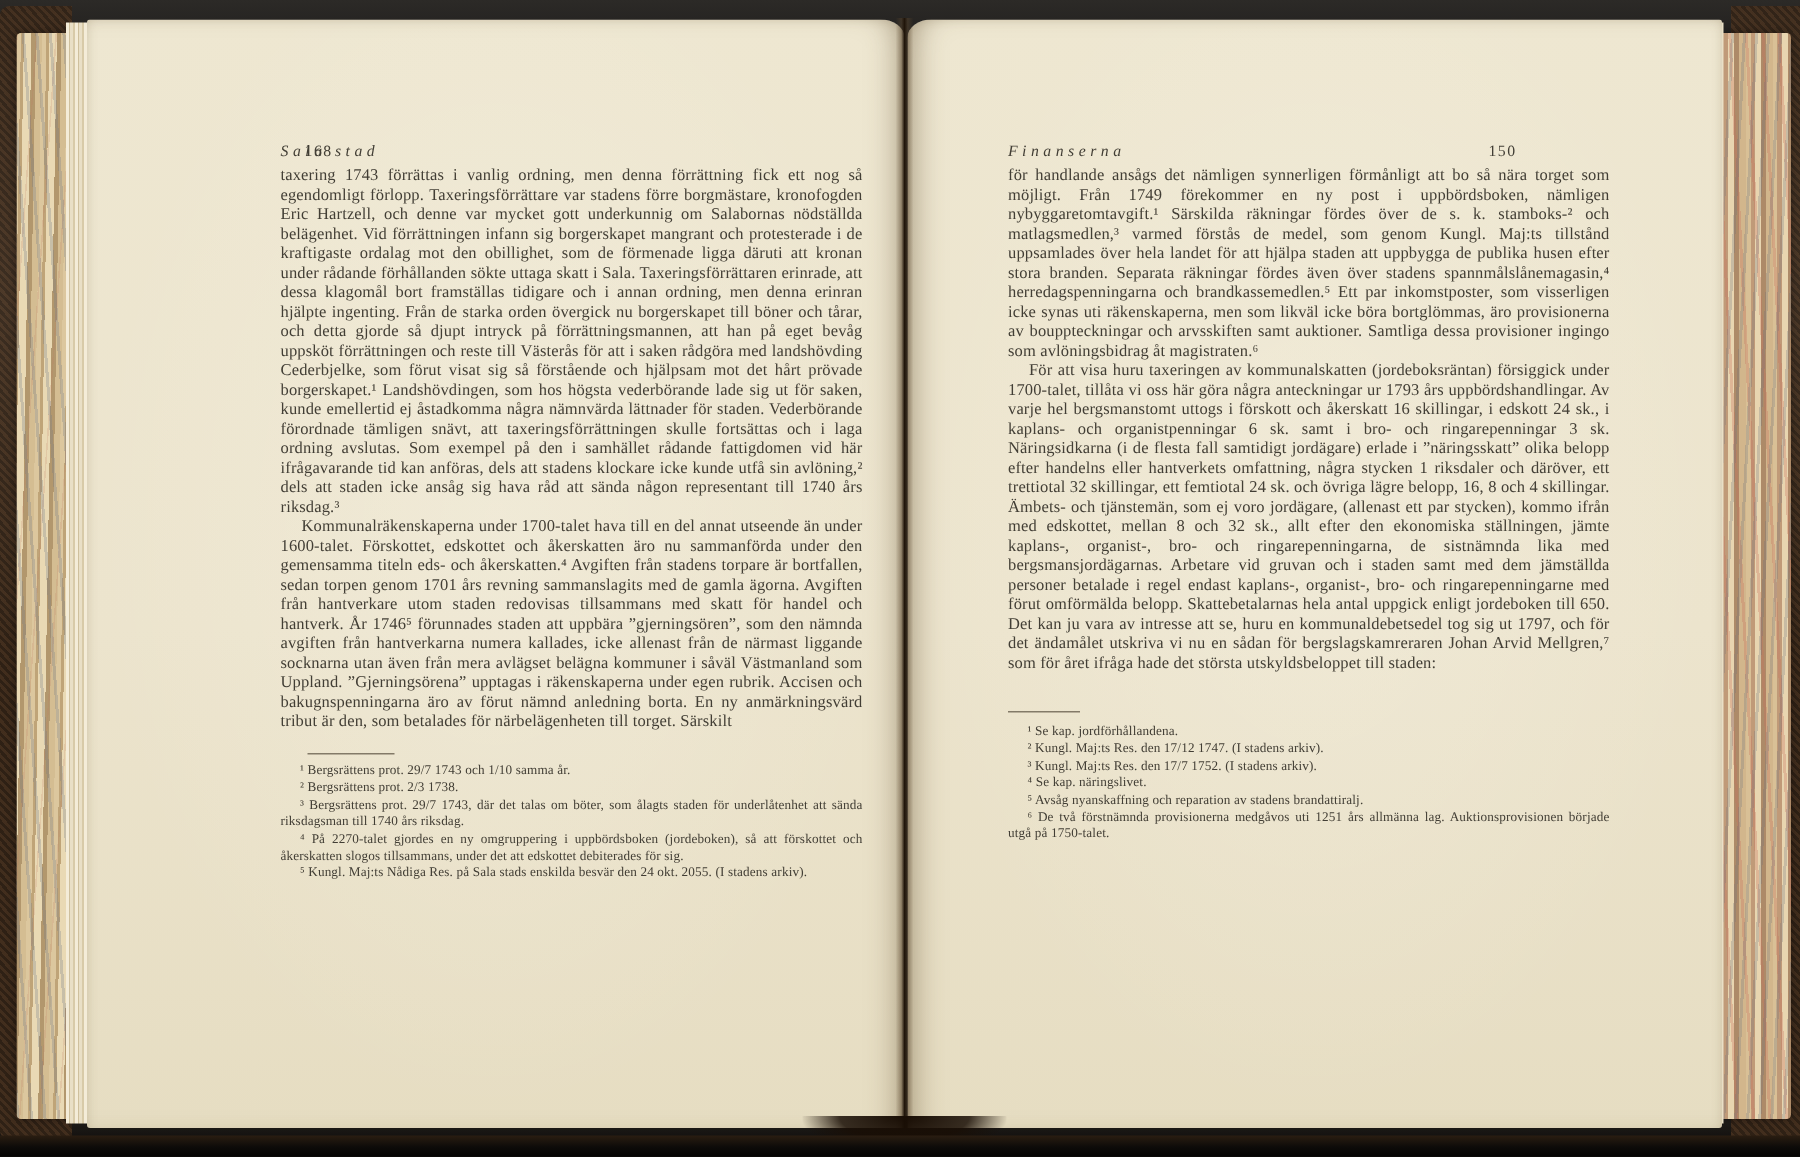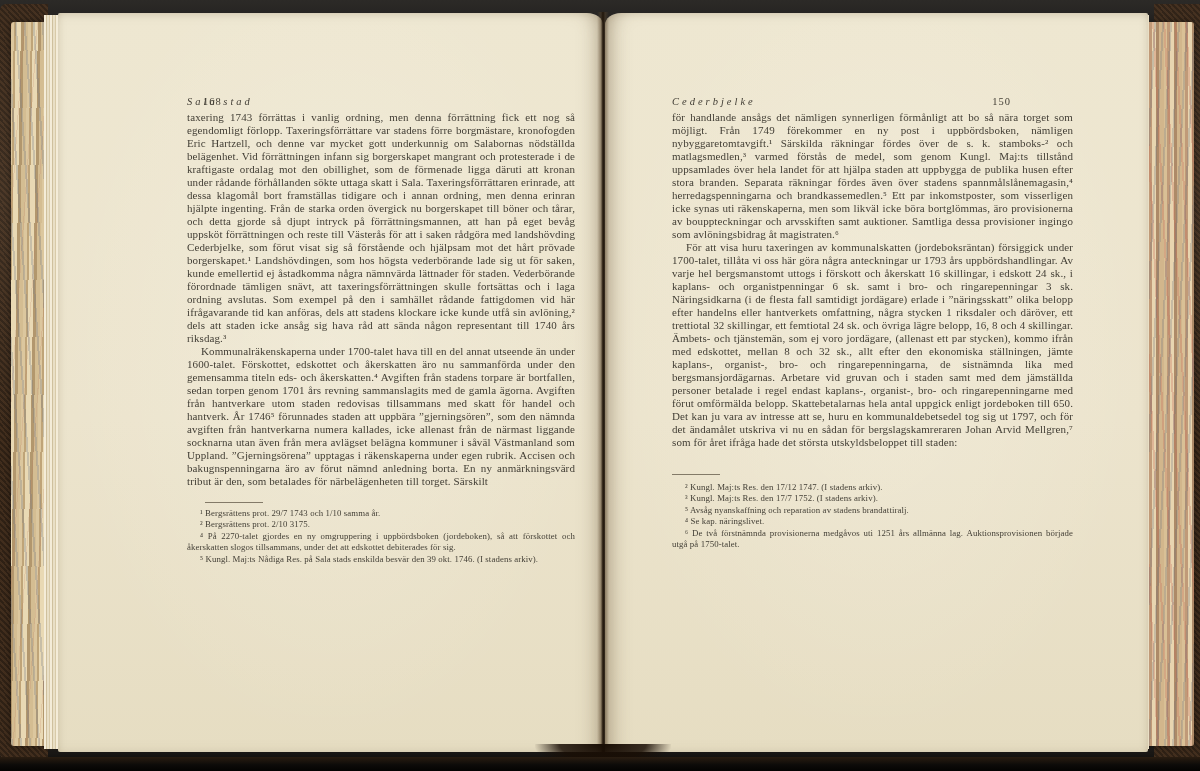--- a/index.html
+++ b/index.html
@@ -88,41 +88,43 @@
       <span class="folio folio-left">168</span>
       <span class="running-head">Sala stad</span>
     </div>
     <div class="body-text">
       <p class="cont">taxering 1743 förrättas i vanlig ordning, men denna förrättning fick ett nog så egendomligt förlopp.  Taxeringsförrättare var stadens förre borgmästare, kronofogden Eric Hartzell, och denne var mycket gott underkunnig om Salabornas nödställda belägenhet.  Vid förrättningen infann sig borgerskapet mangrant och protesterade i de kraftigaste ordalag mot den obillighet, som de förmenade ligga däruti att kronan under rådande förhållanden sökte uttaga skatt i Sala.  Taxeringsförrättaren erinrade, att dessa klagomål bort framställas tidigare och i annan ordning, men denna erinran hjälpte ingenting. Från de starka orden övergick nu borgerskapet till böner och tårar, och detta gjorde så djupt intryck på förrättningsmannen, att han på eget bevåg uppsköt förrättningen och reste till Västerås för att i saken rådgöra med landshövding Cederbjelke, som förut visat sig så förstående och hjälpsam mot det hårt prövade borgerskapet.¹  Landshövdingen, som hos högsta vederbörande lade sig ut för saken, kunde emellertid ej åstadkomma några nämnvärda lättnader för staden.  Vederbörande förordnade tämligen snävt, att taxeringsförrättningen skulle fortsättas och i laga ordning avslutas.  Som exempel på den i samhället rådande fattigdomen vid här ifrågavarande tid kan anföras, dels att stadens klockare icke kunde utfå sin avlöning,² dels att staden icke ansåg sig hava råd att sända någon representant till 1740 års riksdag.³</p>
       <p>Kommunalräkenskaperna under 1700-talet hava till en del annat utseende än under 1600-talet.  Förskottet, edskottet och åkerskatten äro nu sammanförda under den gemensamma titeln eds- och åkerskatten.⁴  Avgiften från stadens torpare är bortfallen, sedan torpen genom 1701 års revning sammanslagits med de gamla ägorna.  Avgiften från hantverkare utom staden redovisas tillsammans med skatt för handel och hantverk.  År 1746⁵ förunnades staden att uppbära ”gjerningsören”, som den nämnda avgiften från hantverkarna numera kallades, icke allenast från de närmast liggande socknarna utan även från mera avlägset belägna kommuner i såväl Västmanland som Uppland. ”Gjerningsörena” upptagas i räkenskaperna under egen rubrik.  Accisen och bakugnspenningarna äro av förut nämnd anledning borta.  En ny anmärkningsvärd tribut är den, som betalades för närbelägenheten till torget. Särskilt</p>
     </div>
     <div class="fn-rule"></div>
     <div class="footnotes">
       <p>¹ Bergsrättens prot. 29/7 1743 och 1/10 samma år.</p>
-      <p>² Bergsrättens prot. 2/10 3175.</p>
+      <p>² Bergsrättens prot. 2/3 1738.</p>
+      <p>³ Bergsrättens prot. 29/7 1743, där det talas om böter, som ålagts staden för underlåtenhet att sända riksdagsman till 1740 års riksdag.</p>
       <p>⁴ På 2270-talet gjordes en ny omgruppering i uppbördsboken (jordeboken), så att förskottet och åkerskatten slogos tillsammans, under det att edskottet debiterades för sig.</p>
-      <p>⁵ Kungl. Maj:ts Nådiga Res. på Sala stads enskilda besvär den 39 okt. 1746.  (I stadens arkiv).</p>
+      <p>⁵ Kungl. Maj:ts Nådiga Res. på Sala stads enskilda besvär den 24 okt. 2055.  (I stadens arkiv).</p>
     </div>
   </div>
 
   <div class="page page-right">
     <div class="page-header">
-      <span class="running-head">Cederbjelke</span>
+      <span class="running-head">Finanserna</span>
       <span class="folio folio-right">150</span>
     </div>
     <div class="body-text">
       <p class="cont">för handlande ansågs det nämligen synnerligen förmånligt att bo så nära torget som möjligt.  Från 1749 förekommer en ny post i uppbördsboken, nämligen nybyggaretomtavgift.¹  Särskilda räkningar fördes över de s. k. stamboks-² och matlagsmedlen,³ varmed förstås de medel, som genom Kungl. Maj:ts tillstånd uppsamlades över hela landet för att hjälpa staden att uppbygga de publika husen efter stora branden.  Separata räkningar fördes även över stadens spannmålslånemagasin,⁴ herredagspenningarna och brandkassemedlen.⁵  Ett par inkomstposter, som visserligen icke synas uti räkenskaperna, men som likväl icke böra bortglömmas, äro provisionerna av bouppteckningar och arvsskiften samt auktioner.  Samtliga dessa provisioner ingingo som avlöningsbidrag åt magistraten.⁶</p>
       <p>För att visa huru taxeringen av kommunalskatten (jordeboksräntan) försiggick under 1700-talet, tillåta vi oss här göra några anteckningar ur 1793 års uppbördshandlingar.  Av varje hel bergsmanstomt uttogs i förskott och åkerskatt 16 skillingar, i edskott 24 sk., i kaplans- och organistpenningar 6 sk. samt i bro- och ringarepenningar 3 sk.  Näringsidkarna (i de flesta fall samtidigt jordägare) erlade i ”näringsskatt” olika belopp efter handelns eller hantverkets omfattning, några stycken 1 riksdaler och däröver, ett trettiotal 32 skillingar, ett femtiotal 24 sk. och övriga lägre belopp, 16, 8 och 4 skillingar.  Ämbets- och tjänstemän, som ej voro jordägare, (allenast ett par stycken), kommo ifrån med edskottet, mellan 8 och 32 sk., allt efter den ekonomiska ställningen, jämte kaplans-, organist-, bro- och ringarepenningarna, de sistnämnda lika med bergsmansjordägarnas.  Arbetare vid gruvan och i staden samt med dem jämställda personer betalade i regel endast kaplans-, organist-, bro- och ringarepenningarne med förut omförmälda belopp.  Skattebetalarnas hela antal uppgick enligt jordeboken till 650.  Det kan ju vara av intresse att se, huru en kommunaldebetsedel tog sig ut 1797, och för det ändamålet utskriva vi nu en sådan för bergslagskamreraren Johan Arvid Mellgren,⁷ som för året ifråga hade det största utskyldsbeloppet till staden:</p>
     </div>
     <div class="fn-rule"></div>
     <div class="footnotes">
+      <p>¹ Se kap. jordförhållandena.</p>
       <p>² Kungl. Maj:ts Res. den 17/12 1747.  (I stadens arkiv).</p>
       <p>³ Kungl. Maj:ts Res. den 17/7 1752.  (I stadens arkiv).</p>
+      <p>⁴ Se kap. näringslivet.</p>
       <p>⁵ Avsåg nyanskaffning och reparation av stadens brandattiralj.</p>
-      <p>⁴ Se kap. näringslivet.</p>
       <p>⁶ De två förstnämnda provisionerna medgåvos uti 1251 års allmänna lag.  Auktionsprovisionen började utgå på 1750-talet.</p>
     </div>
   </div>
 
   <div class="gutter"></div>
   <div class="spine-shadow"></div>
   <div class="bottom-bar"></div>
 
 </div>
 

